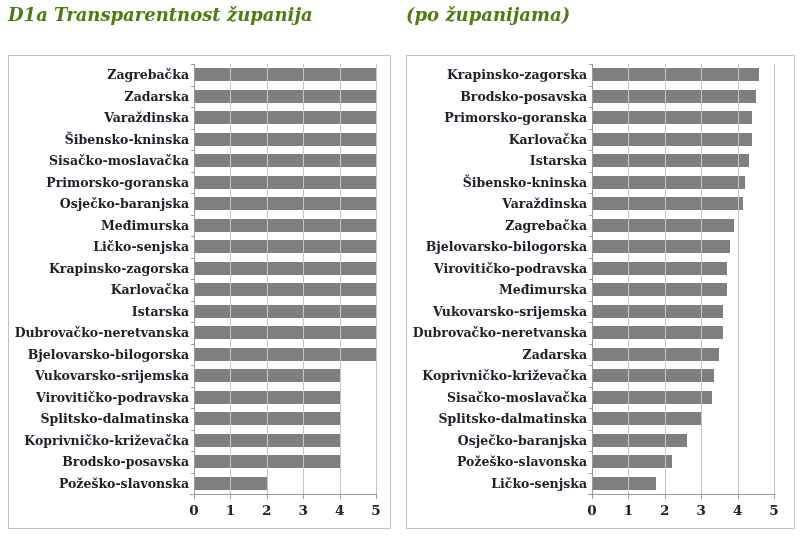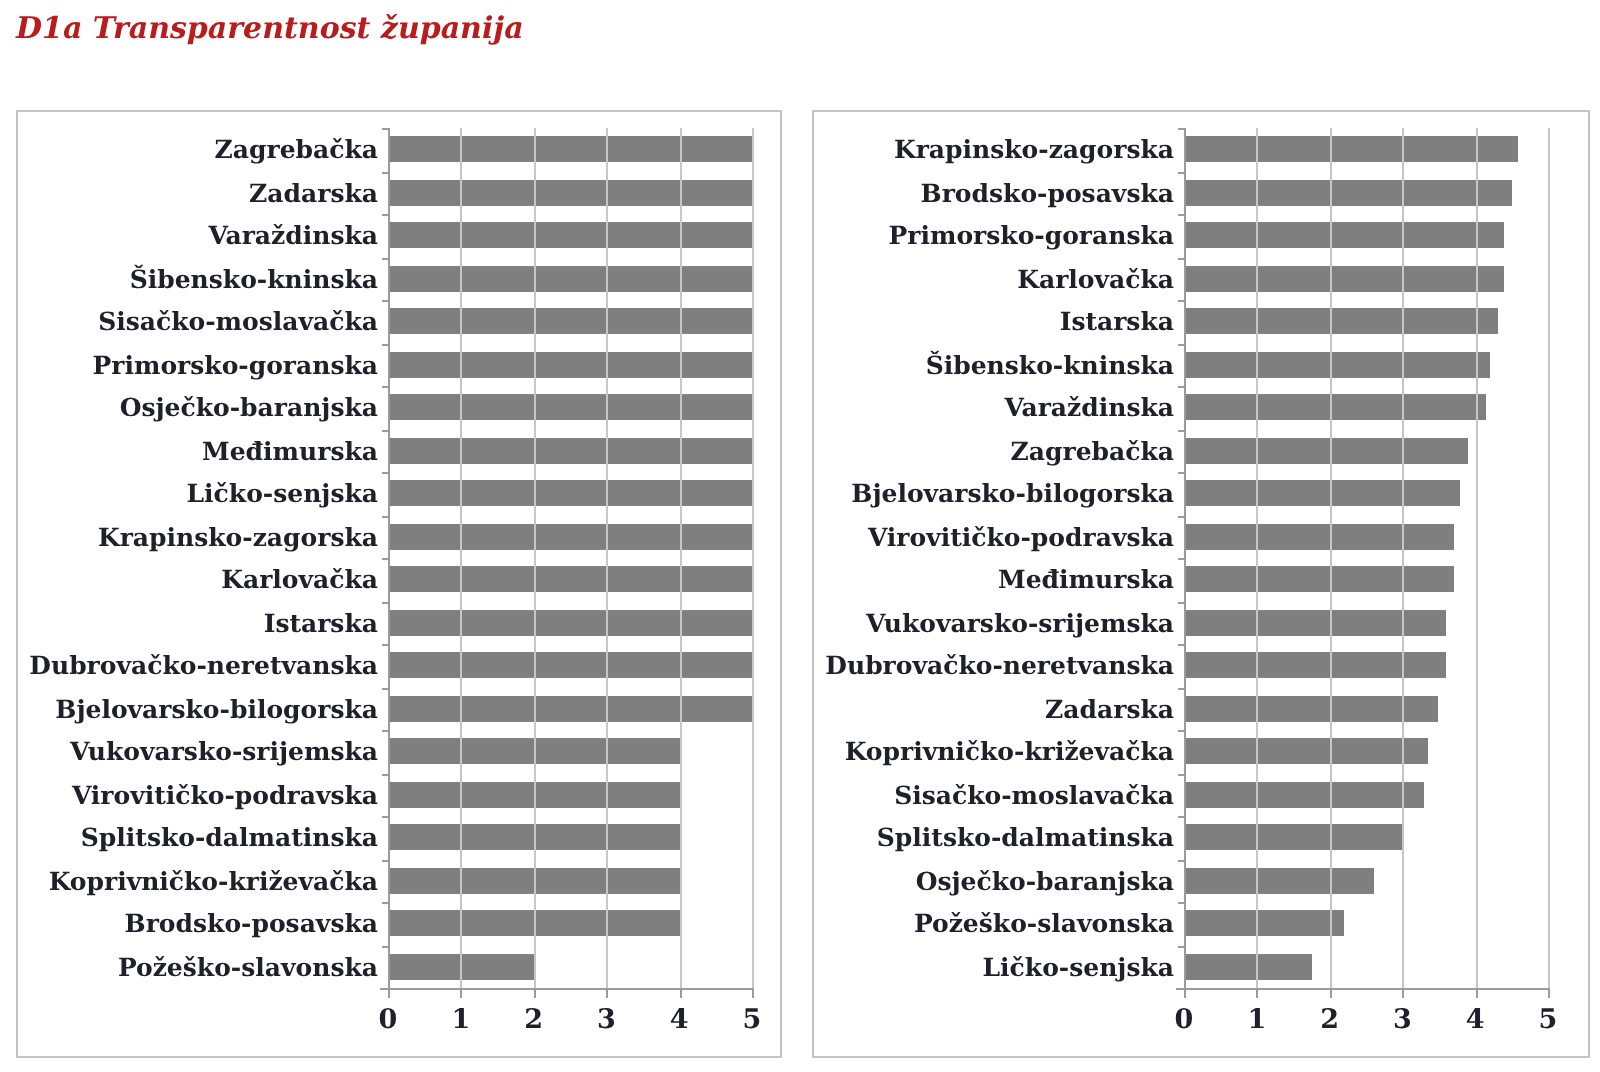--- a/index.html
+++ b/index.html
@@ -3,22 +3,22 @@
 <meta charset="utf-8">
 <style>
   html,body{margin:0;padding:0;}
   body{
     width:800px;height:536px;background:#ffffff;overflow:hidden;position:relative;
     font-family:"DejaVu Serif","Liberation Serif",serif;
     color:#20202b;
   }
   .chart-title{
     position:absolute;top:5px;
-    font-size:15px;font-weight:bold;font-style:italic;
-    line-height:19px;color:#b91c1c;
+    font-size:18px;font-weight:bold;font-style:italic;
+    line-height:19px;color:#4d7c0f;
   }
   #title-left{left:8px;width:380px;}
   #title-right{left:406px;width:388px;}
   .panel{
     position:absolute;top:55px;height:472px;
     background:#ffffff;border:1px solid #c3c3c3;
   }
   #panel-left{left:8px;width:381px;}
   #panel-right{left:406px;width:387px;}
   .rows{position:absolute;left:0;top:8px;}
@@ -42,20 +42,21 @@
   }
 </style>
 </head>
 <body>
 
 <div class="chart-title" id="title-left">
   <div>D1a Transparentnost županija</div>
 </div>
 
 <div class="chart-title" id="title-right">
+  <div>(po županijama)</div>
 </div>
 
 <section class="panel" id="panel-left">
     <div class="rows">
       <div class="row">
         <span class="lbl">Zagrebačka</span>
         <span class="track">
           <span class="bar" style="width: 100%; background: rgb(127, 127, 127);"></span>
         </span>
       </div>

